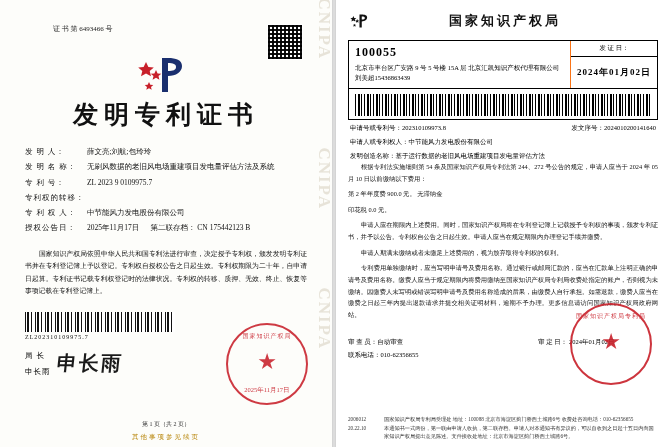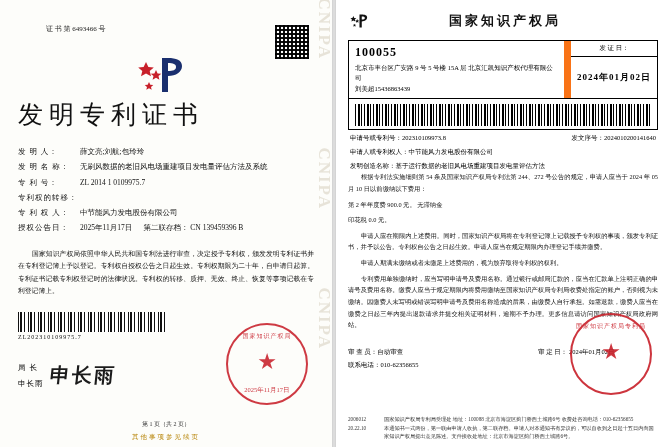--- a/index.html
+++ b/index.html
@@ -19,21 +19,21 @@
   
   .cert{
     position:relative;
     width:332px;height:447px;
     background:#fdfdfa;
     box-shadow:0 0 1px #aaa;
     overflow:hidden;
   }
   .cert-inner{
     position:absolute;inset:0;
-    padding:10px 18px;
+    padding:10px 25px;
     box-sizing:border-box;
   }
   .watermark{
     position:absolute;
     font-family:"Liberation Serif",serif;
     color:#e7e3d8;
     font-weight:bold;
     letter-spacing:2px;
     user-select:none;
     pointer-events:none;
@@ -59,22 +59,23 @@
     border:1px solid #fff;
     margin-right:4px;
   }
   .logo-block{
     position:relative;z-index:2;
     text-align:center;margin-top:-6px;
   }
   .logo-svg{display:block;margin:0 auto;}
   .cert-title{
     position:relative;z-index:2;
+    text-align:center;
     font-size:25px;
-    font-weight:normal;
+    font-weight:bold;
     letter-spacing:6px;
     margin:2px 0 0 0;
     color:#111;
   }
   .fields{
     position:relative;z-index:2;
     margin-top:14px;
     font-size:7.5px;
     line-height:1.9;
     color:#111;
@@ -102,21 +103,21 @@
     height:20px;
     width:150px;
     background:repeating-linear-gradient(90deg,#111 0 1px,#fff 1px 2px,#111 2px 4px,#fff 4px 6px,#111 6px 7px,#fff 7px 10px);
   }
   .barcode-no{
     position:relative;z-index:2;
     font-size:6px;letter-spacing:1px;margin-top:2px;color:#111;
   }
   .sign-area{
     position:relative;z-index:2;
-    margin-top:20px;
+    margin-top:8px;
     display:flex;
     align-items:flex-start;
   }
   .sign-labels{font-size:7.5px;line-height:2.1;letter-spacing:1px;}
   .signature{
     margin-left:6px;
     font-family:"Liberation Serif",serif;
     font-size:20px;
     font-weight:bold;
     color:#1b1b1b;
@@ -176,21 +177,21 @@
     text-align:center;
     font-size:13px;font-weight:bold;letter-spacing:3px;color:#111;
     margin-right:30px;
   }
   .n-box{
     border:1px solid #000;
     margin-top:4px;
     display:flex;
     font-size:6.5px;
   }
-  .n-box-left{flex:1;padding:4px 6px;border-right:7px solid #f97316;}
+  .n-box-left{flex:1;padding:4px 6px;border-right:1px solid #f97316;}
   .n-box-right{width:86px;padding:0;display:flex;flex-direction:column;}
   .n-appno{font-size:12px;font-weight:bold;letter-spacing:1px;margin-bottom:3px;}
   .n-addr{line-height:1.6;}
   .nbr-top{border-bottom:1px solid #000;padding:3px 4px;text-align:center;font-size:6.5px;}
   .nbr-bot{flex:1;display:flex;align-items:center;justify-content:center;font-size:9px;font-weight:bold;letter-spacing:1px;}
   .n-barcode-wrap{
     border:1px solid #000;border-top:0;
     padding:5px 6px 3px 6px;
     text-align:center;
   }
@@ -264,36 +265,36 @@
         <div class="frow">
           <div class="flabel">发 明 人：</div>
           <div class="fvalue">薛文亮;刘航;包玲玲</div>
         </div>
         <div class="frow">
           <div class="flabel">发 明 名 称：</div>
           <div class="fvalue">无刷风数据的老旧风电场重建项目发电量评估方法及系统</div>
         </div>
         <div class="frow">
           <div class="flabel">专 利 号：</div>
-          <div class="fvalue">ZL 2014 1 0109975.7</div>
+          <div class="fvalue">ZL 2023 9 0109975.7</div>
         </div>
         <div class="frow">
           <div class="flabel">专利权的转移：</div>
         </div>
         <div class="frow">
           <div class="flabel">专 利 权 人：</div>
           <div class="fvalue">中节能风力发电股份有限公司</div>
         </div>
         <div class="frow">
           <div class="flabel">授权公告日：</div>
           <div class="fvalue">
             <span>2025年11月17日</span>
             &nbsp;&nbsp;&nbsp;&nbsp;
             <span>第二联存档：</span>
-            <span>CN 139459396 B</span>
+            <span>CN 175442123 B</span>
           </div>
         </div>
       </div>
 
       <div class="para">国家知识产权局依照中华人民共和国专利法进行审查，决定授予专利权，颁发发明专利证书并在专利登记簿上予以登记。专利权自授权公告之日起生效。专利权期限为二十年，自申请日起算。专利证书记载专利权登记时的法律状况。专利权的转移、质押、无效、终止、恢复等事项记载在专利登记簿上。</div>
 
       <div class="barcode"></div>
       <div class="barcode-no">ZL202310109975.7</div>
 
       <div class="sign-area">

